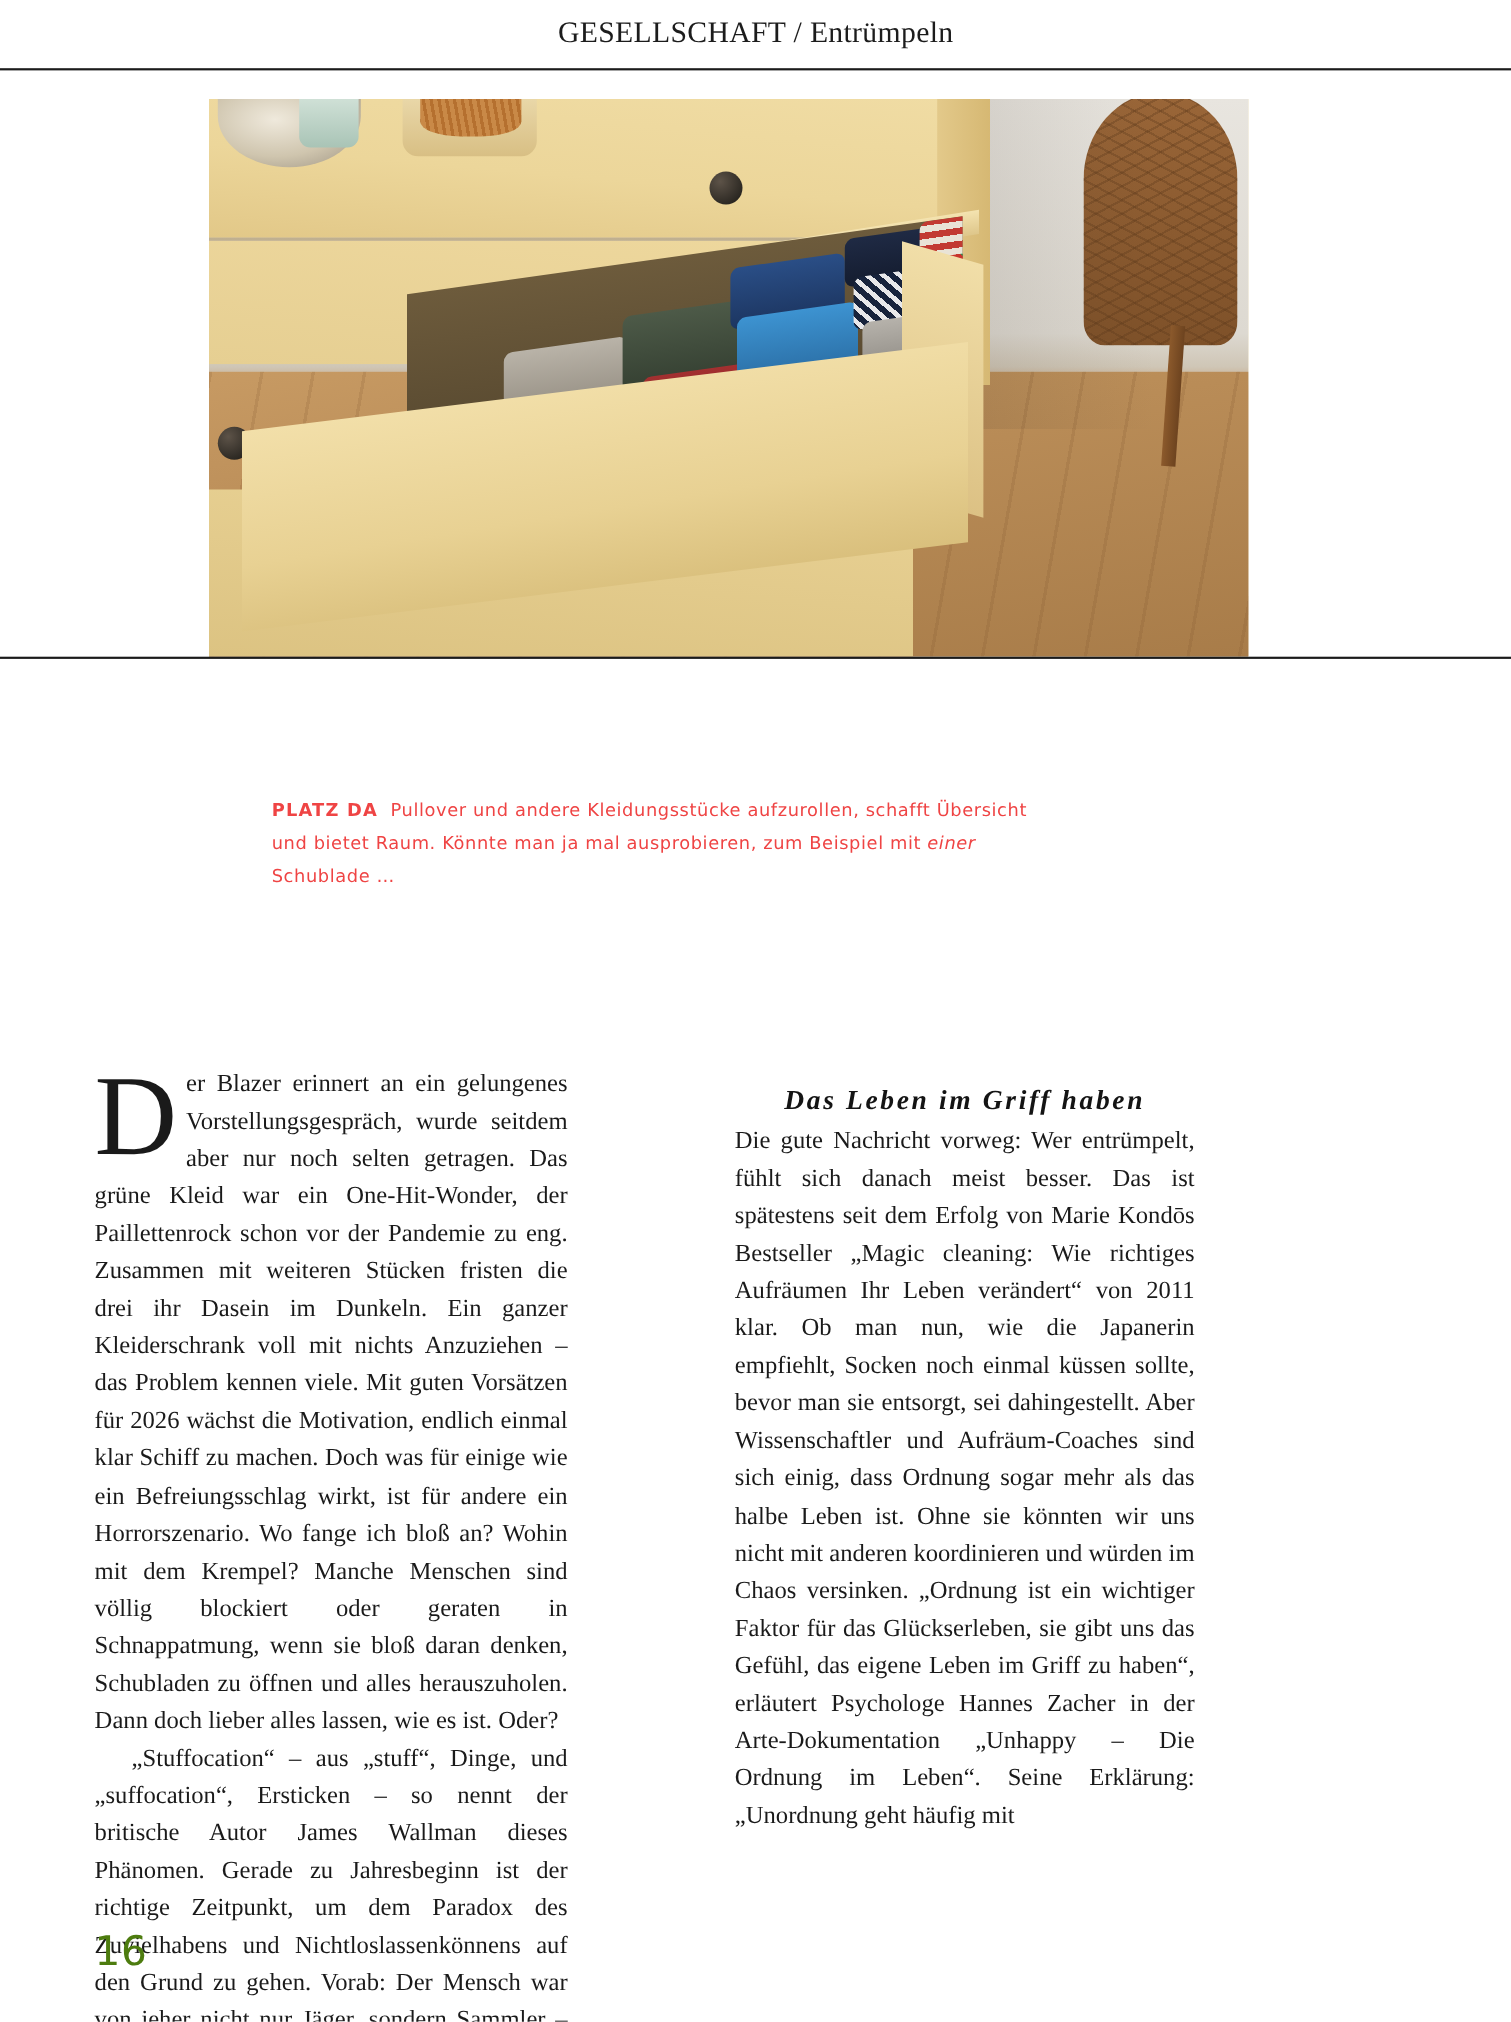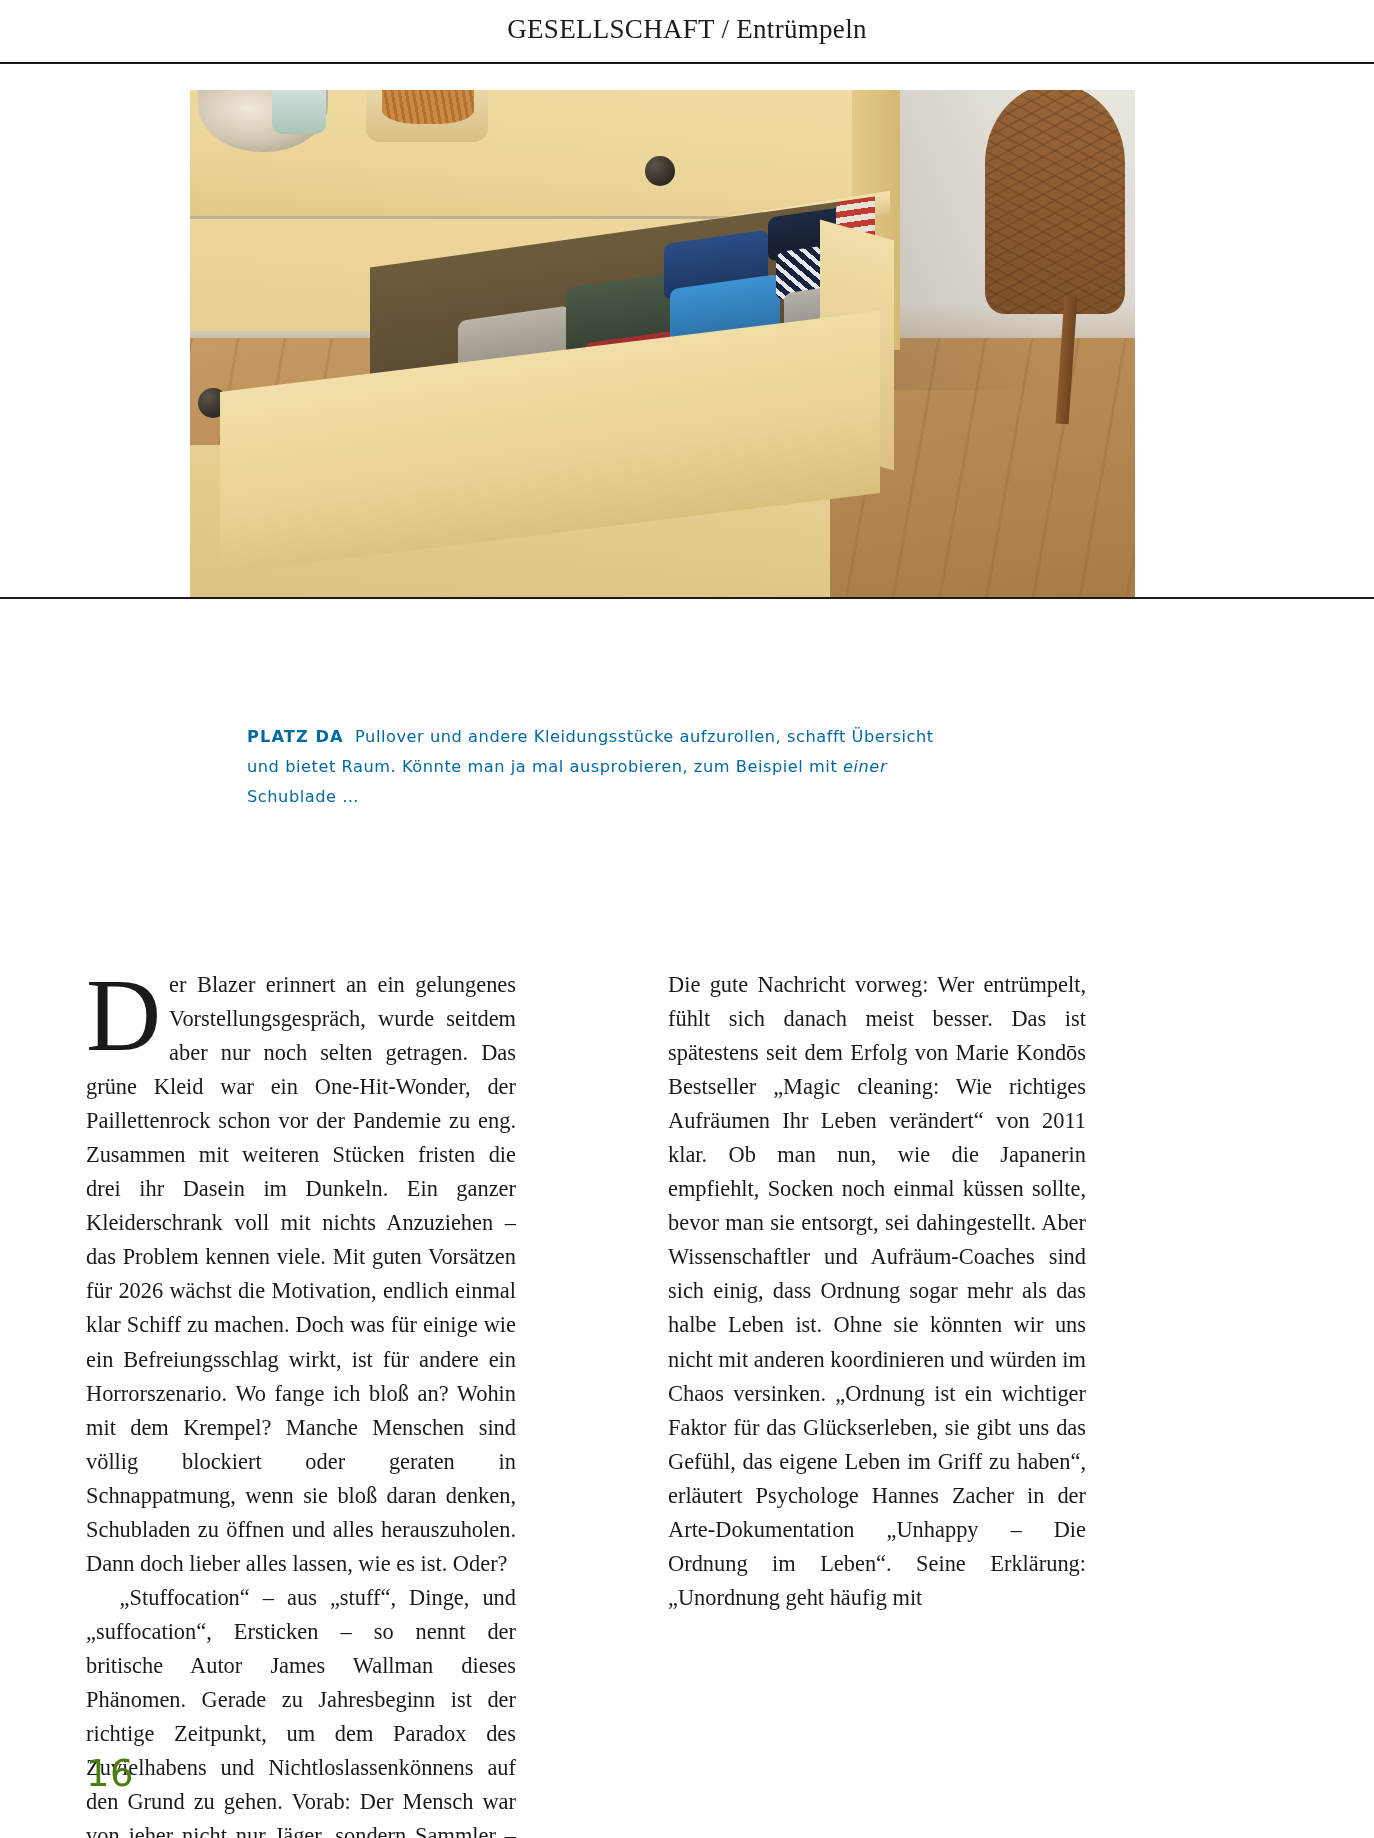--- a/index.html
+++ b/index.html
@@ -254,21 +254,21 @@
   
   .caption {
     position: absolute;
     left: 247px;
     top: 722px;
     width: 690px;
     font-family: "DejaVu Sans", sans-serif;
     font-size: 16.2px;
     line-height: 30px;
     letter-spacing: 0.55px;
-    color: #0369a1;
+    color: #ef4444;
     font-weight: 500;
   }
   .caption .lead {
     font-weight: 700;
     letter-spacing: 1.1px;
   }
   .caption em {
     font-style: italic;
   }
 
@@ -407,18 +407,19 @@
 </div>
 
 <div class="columns">
 
   <div class="col left">
     <p><span class="dropcap">D</span><span>er Blazer erinnert an ein gelungenes Vorstellungsgespräch, wurde seitdem aber nur noch selten getragen. Das grüne Kleid war ein One-Hit-Wonder, der Paillettenrock schon vor der Pandemie zu eng. Zusammen mit weiteren Stücken fristen die drei ihr Dasein im Dunkeln. Ein ganzer Kleiderschrank voll mit nichts Anzuziehen – das Problem kennen viele. Mit guten Vorsätzen für 2026 wächst die Motivation, endlich einmal klar Schiff zu machen. Doch was für einige wie ein Befreiungsschlag wirkt, ist für andere ein Horrorszenario. Wo fange ich bloß an? Wohin mit dem Krempel? Manche Menschen sind völlig blockiert oder geraten in Schnappatmung, wenn sie bloß daran denken, Schubladen zu öffnen und alles herauszuholen. Dann doch lieber alles lassen, wie es ist. Oder?</span></p>
     <p>„Stuffocation“ – aus „stuff“, Dinge, und „suffocation“, Ersticken – so nennt der britische Autor James Wallman dieses Phänomen. Gerade zu Jahresbeginn ist der richtige Zeitpunkt, um dem Paradox des Zuvielhabens und Nichtloslassenkönnens auf den Grund zu gehen. Vorab: Der Mensch war von jeher nicht nur Jäger, sondern Sammler – insofern liegt</p>
   </div>
 
   <div class="col right">
+    <h2 class="subhead">Das Leben im Griff haben</h2>
     <p>Die gute Nachricht vorweg: Wer entrümpelt, fühlt sich danach meist besser. Das ist spätestens seit dem Erfolg von Marie Kondōs Bestseller „Magic cleaning: Wie richtiges Aufräumen Ihr Leben verändert“ von 2011 klar. Ob man nun, wie die Japanerin empfiehlt, Socken noch einmal küssen sollte, bevor man sie entsorgt, sei dahingestellt. Aber Wissenschaftler und Aufräum-Coaches sind sich einig, dass Ordnung sogar mehr als das halbe Leben ist. Ohne sie könnten wir uns nicht mit anderen koordinieren und würden im Chaos versinken. „Ordnung ist ein wichtiger Faktor für das Glückserleben, sie gibt uns das Gefühl, das eigene Leben im Griff zu haben“, erläutert Psychologe Hannes Zacher in der Arte-Dokumentation „Unhappy – Die Ordnung im Leben“. Seine Erklärung: „Unordnung geht häufig mit</p>
   </div>
 
 </div>
 
 <div class="folio">16</div>
 
 </body></html>

